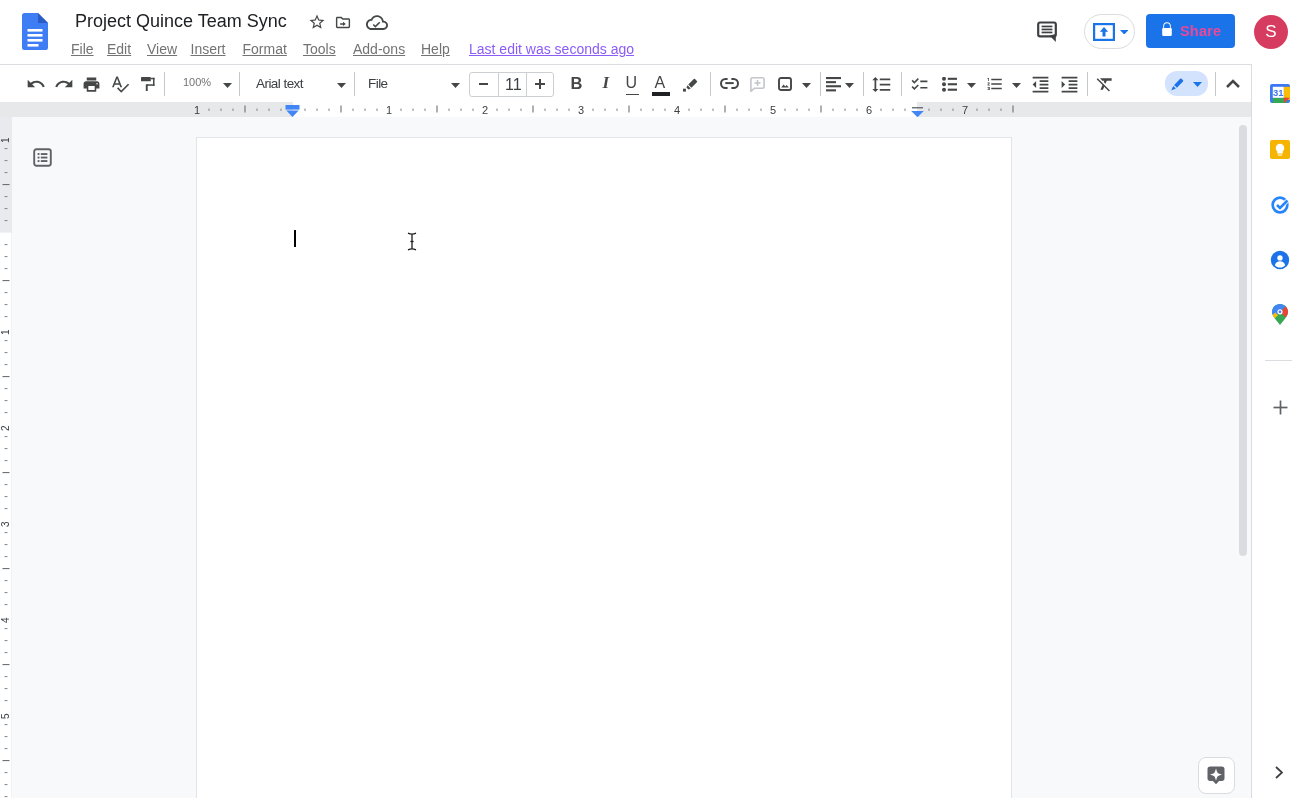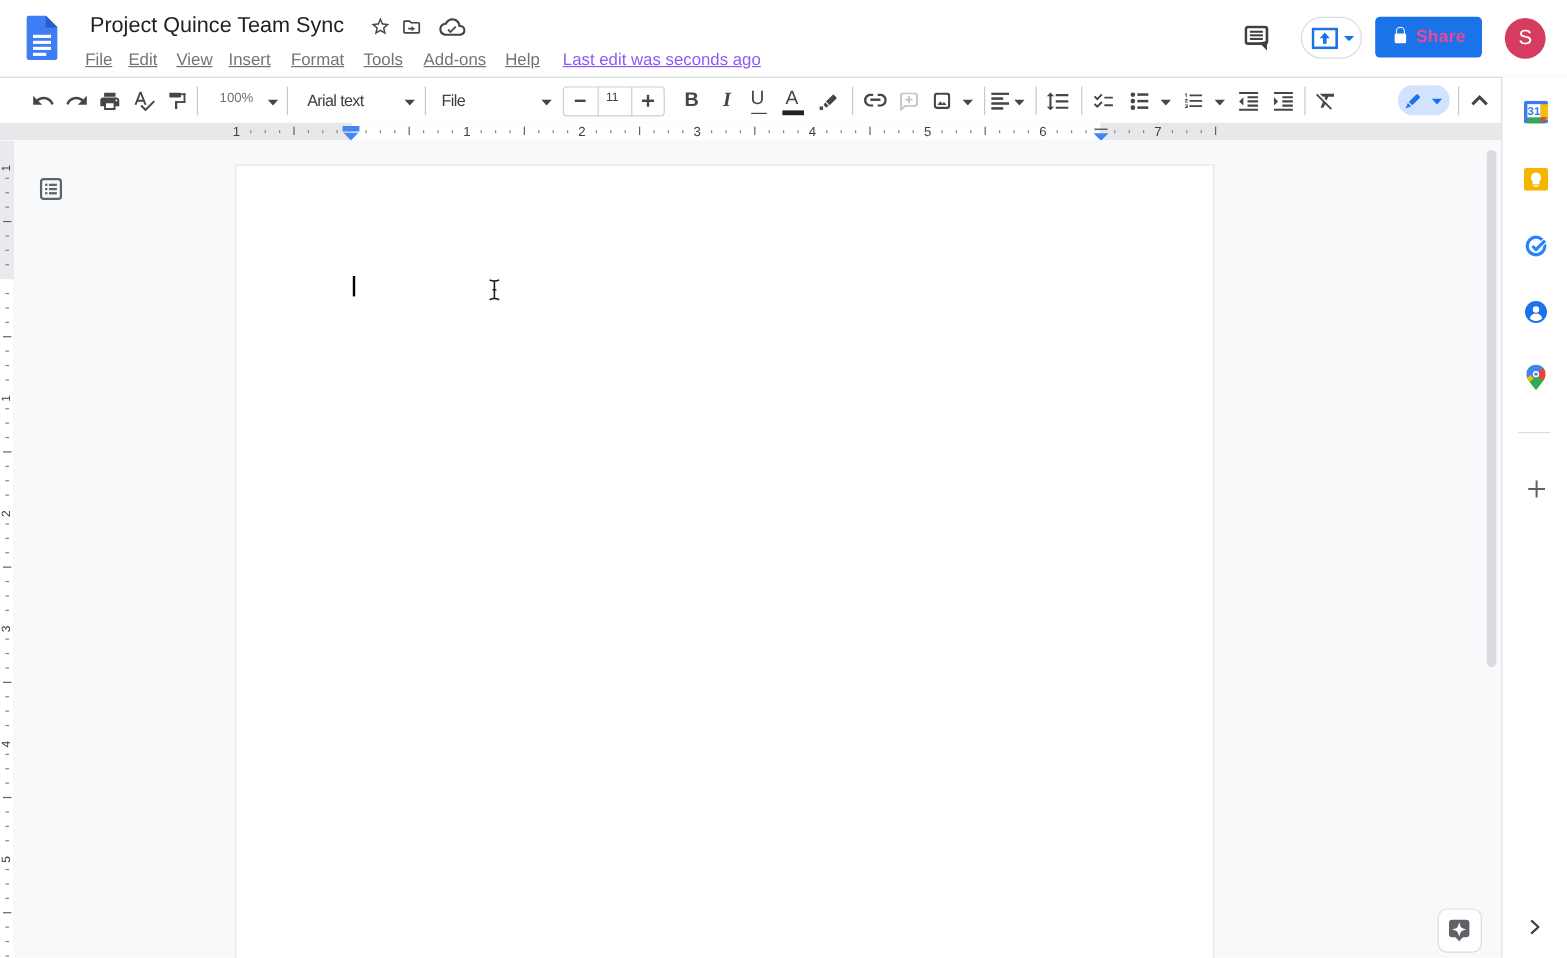--- a/index.html
+++ b/index.html
@@ -97,21 +97,21 @@
     </svg>
 <div class="ab" style="left:353.5px;top:72px;width:1px;height:24px;background:#c7cacd"></div>
 <div class="ab" style="left:368px;top:75.6px;font-size:13.5px;letter-spacing:-0.55px;color:#3c4043">File</div>
 <svg class="ab" style="left:450.5px;top:82.5px" width="9" height="5" viewBox="0 0 9 5">
       <path d="M0 0h9L4.5 5z" fill="#444746"></path>
     </svg>
 <div class="ab" style="left:469px;top:71.5px;width:85px;height:25px;border:1px solid #ccd0d3;border-radius:3px"></div>
 <div class="ab" style="left:497.5px;top:71.5px;width:1px;height:25px;background:#ccd0d3"></div>
 <div class="ab" style="left:525.5px;top:71.5px;width:1px;height:25px;background:#ccd0d3"></div>
 <div class="ab" style="left:479px;top:83px;width:9px;height:1.8px;background:#444746"></div>
-<div class="ab" style="left:505px;top:75.6px;font-size:10px;color:#3c4043">11</div>
+<div class="ab" style="left:505px;top:75.6px;font-size:16px;color:#3c4043">11</div>
 <div class="ab" style="left:535px;top:83px;width:9.5px;height:1.8px;background:#444746"></div>
 <div class="ab" style="left:538.9px;top:79.2px;width:1.8px;height:9.5px;background:#444746"></div>
 <div class="ab" style="left:570.5px;top:73.5px;font-size:16.5px;font-weight:bold;color:#444746">B</div>
 <div class="ab" style="left:602.5px;top:73px;font-size:17px;font-weight:600;font-style:italic;font-family:'Liberation Serif',serif;color:#444746">I</div>
 <div class="ab" style="left:625.5px;top:74px;font-size:16px;color:#444746">U</div>
 <div class="ab" style="left:625.5px;top:93.5px;width:13.5px;height:1.8px;background:#444746"></div>
 <div class="ab" style="left:654.5px;top:74px;font-size:16px;color:#444746">A</div>
 <div class="ab" style="left:652px;top:92px;width:18px;height:4.2px;background:#202124"></div>
 <svg class="ab" style="left:681.5px;top:75.5px" width="17" height="17" viewBox="0 0 17 17" fill="#444746">
       <path d="M6.3 8.6 L11.8 3.1 Q12.4 2.5 13 3.1 L14.9 5 Q15.5 5.6 14.9 6.2 L9.4 11.7 Z"></path>

